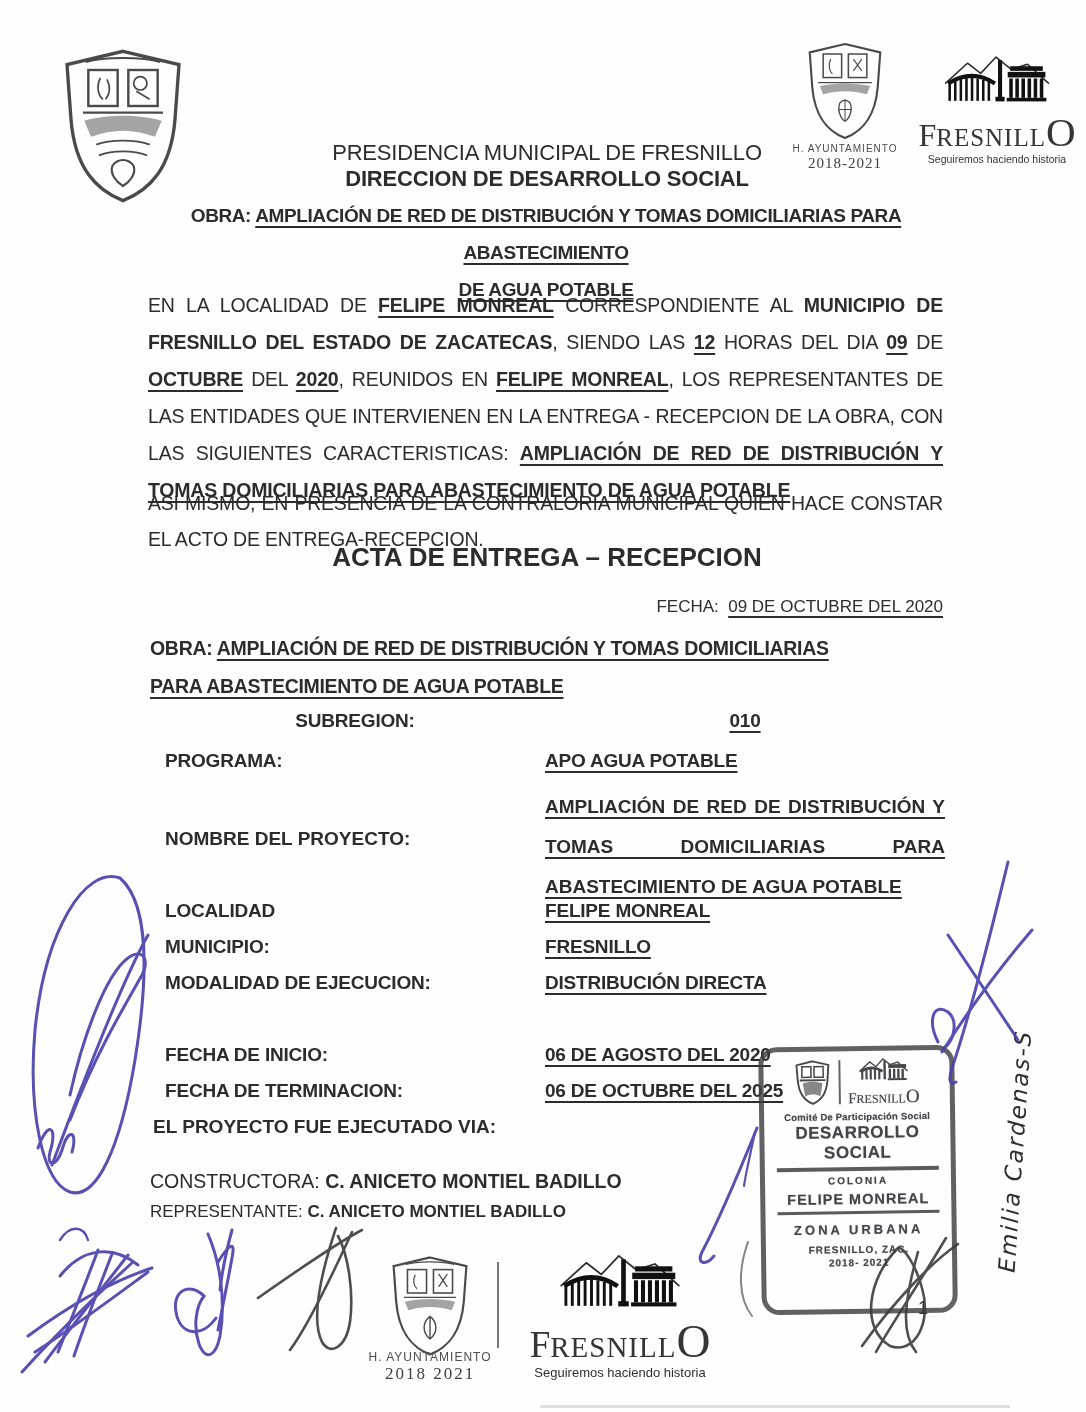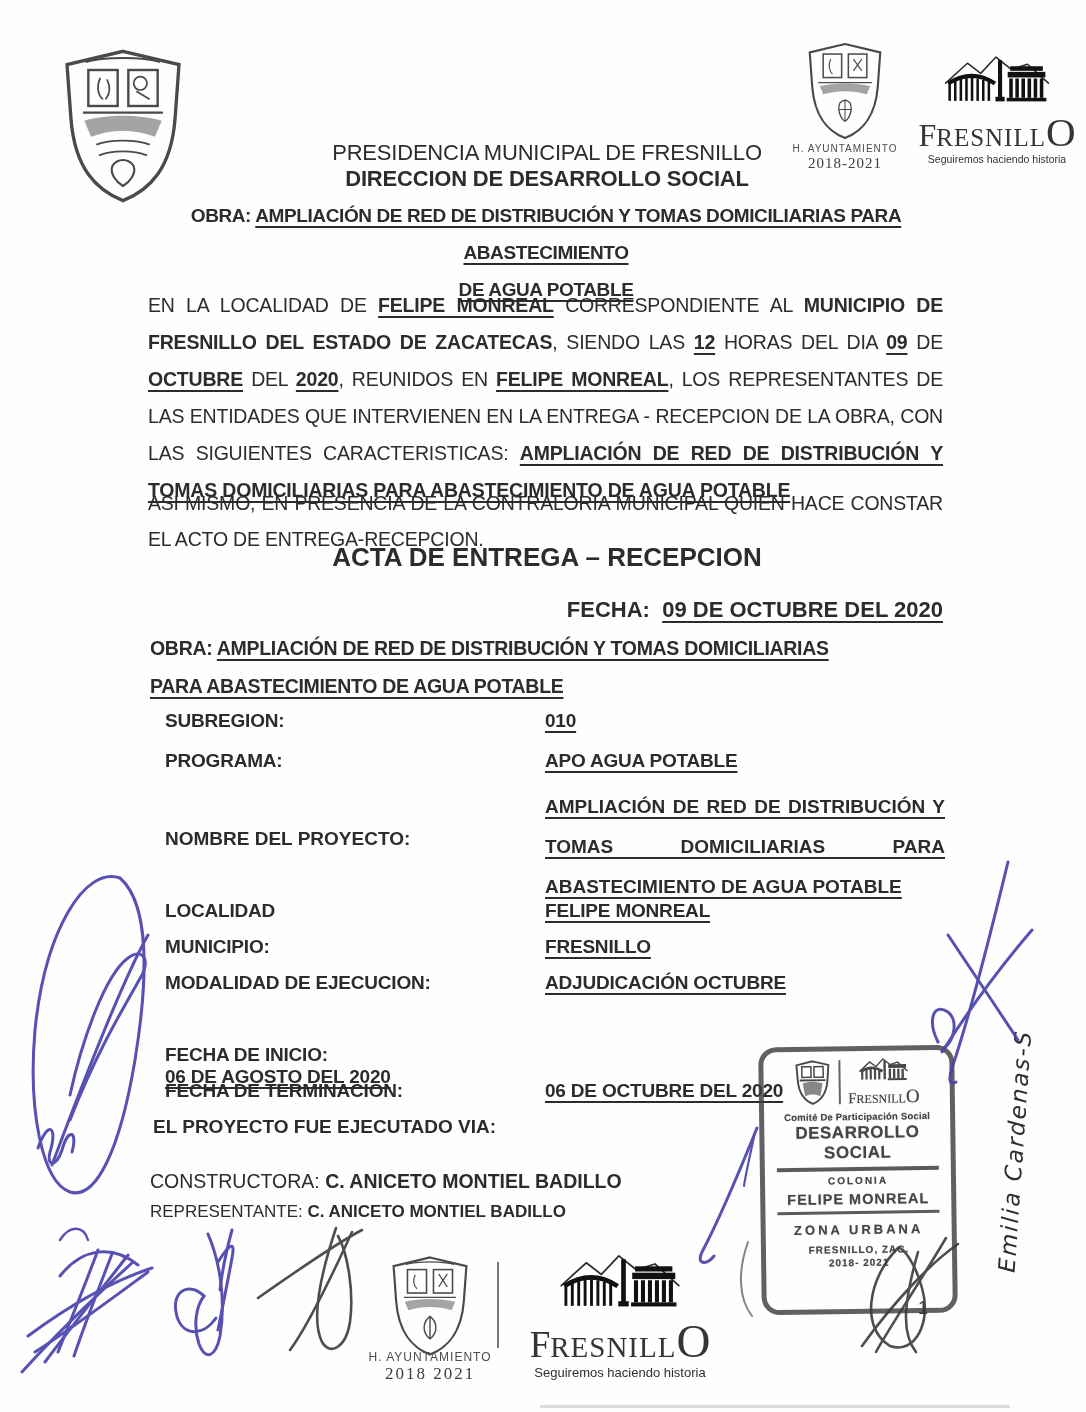--- a/index.html
+++ b/index.html
@@ -15,21 +15,21 @@
 
   
   .title1{top:140px;left:138px;width:818px;text-align:center;font-size:22px;font-weight:normal;letter-spacing:-0.2px;}
   .title2{top:166px;left:138px;width:818px;text-align:center;font-size:22px;font-weight:bold;letter-spacing:-0.2px;}
   .obra-h{top:197px;left:132px;width:828px;text-align:center;font-size:19px;font-weight:bold;line-height:37px;letter-spacing:-0.4px;}
 
   
   .intro{top:287px;left:148px;width:795px;font-size:19.5px;line-height:37px;text-align:justify;letter-spacing:-0.2px;}
   .p2{top:485px;left:148px;width:795px;font-size:19.5px;line-height:36px;text-align:justify;letter-spacing:-0.2px;}
   .acta{top:542px;left:138px;width:818px;text-align:center;font-size:26px;font-weight:bold;}
-  .fecha{top:597px;left:520px;width:423px;text-align:right;font-size:22px;font-weight:bold;}
+  .fecha{top:597px;left:520px;width:423px;text-align:right;font-size:17px;font-weight:normal;}
   .obra2{top:629px;left:150px;width:695px;font-size:19.5px;font-weight:bold;line-height:38px;letter-spacing:-0.3px;}
 
   
   .frow{position:absolute;left:165px;width:780px;display:flex;font-size:19px;letter-spacing:-0.2px;}
   .flabel{width:380px;font-weight:bold;flex:none;}
   .fvalue{flex:1;font-weight:bold;text-decoration:underline;text-decoration-thickness:2px;text-underline-offset:4px;}
   .proy-value{position:absolute;left:545px;top:787px;width:400px;font-size:19px;font-weight:bold;
     line-height:40px;text-align:justify;text-decoration:underline;text-decoration-thickness:2px;text-underline-offset:4px;}
   .via-label{position:absolute;left:153px;top:1116px;font-size:19px;font-weight:bold;}
   .constructora{position:absolute;left:150px;top:1170px;font-size:19.5px;}
@@ -170,49 +170,49 @@
   <div class="abs fecha">
     <span>FECHA:</span>&nbsp;
     <span class="u">09 DE OCTUBRE DEL 2020</span>
   </div>
 
   <div class="abs obra2">
     <span>OBRA:</span>
     <span class="u">AMPLIACIÓN DE RED DE DISTRIBUCIÓN Y TOMAS DOMICILIARIAS PARA ABASTECIMIENTO DE AGUA POTABLE</span>
   </div>
 
-  <div class="frow" style="top:710px;">
+  <div class="frow" style="top:710px;text-align:center;">
     <span class="flabel">SUBREGION:</span>
     <span class="fvalue">010</span>
   </div>
   <div class="frow" style="top:750px;">
     <span class="flabel">PROGRAMA:</span>
     <span class="fvalue">APO AGUA POTABLE</span>
   </div>
   <div class="abs" style="left:165px;top:828px;font-size:19px;font-weight:bold;">NOMBRE DEL PROYECTO:</div>
   <div class="proy-value">AMPLIACIÓN DE RED DE DISTRIBUCIÓN Y TOMAS DOMICILIARIAS PARA ABASTECIMIENTO DE AGUA POTABLE</div>
   <div class="frow" style="top:900px;">
     <span class="flabel">LOCALIDAD</span>
     <span class="fvalue">FELIPE MONREAL</span>
   </div>
   <div class="frow" style="top:936px;">
     <span class="flabel">MUNICIPIO:</span>
     <span class="fvalue">FRESNILLO</span>
   </div>
   <div class="frow" style="top:972px;">
     <span class="flabel">MODALIDAD DE EJECUCION:</span>
-    <span class="fvalue">ADJUDICACIÓN OCTUBRE</span>
-  </div>
-  <div class="frow" style="top:1044px;flex-direction:column;">
+    <span class="fvalue">DISTRIBUCIÓN DIRECTA</span>
+  </div>
+  <div class="frow" style="top:1044px;">
     <span class="flabel">FECHA DE INICIO:</span>
     <span class="fvalue">06 DE AGOSTO DEL 2020</span>
   </div>
   <div class="frow" style="top:1080px;">
     <span class="flabel">FECHA DE TERMINACION:</span>
-    <span class="fvalue">06 DE OCTUBRE DEL 2020</span>
+    <span class="fvalue">06 DE OCTUBRE DEL 2025</span>
   </div>
   <div class="via-label">EL PROYECTO FUE EJECUTADO VIA:</div>
 
   <div class="constructora">
     <span>CONSTRUCTORA:</span>
     <span class="b">C. ANICETO MONTIEL BADILLO</span>
   </div>
   <div class="representante">
     <span>REPRESENTANTE:</span>
     <span class="b">C. ANICETO MONTIEL BADILLO</span>

